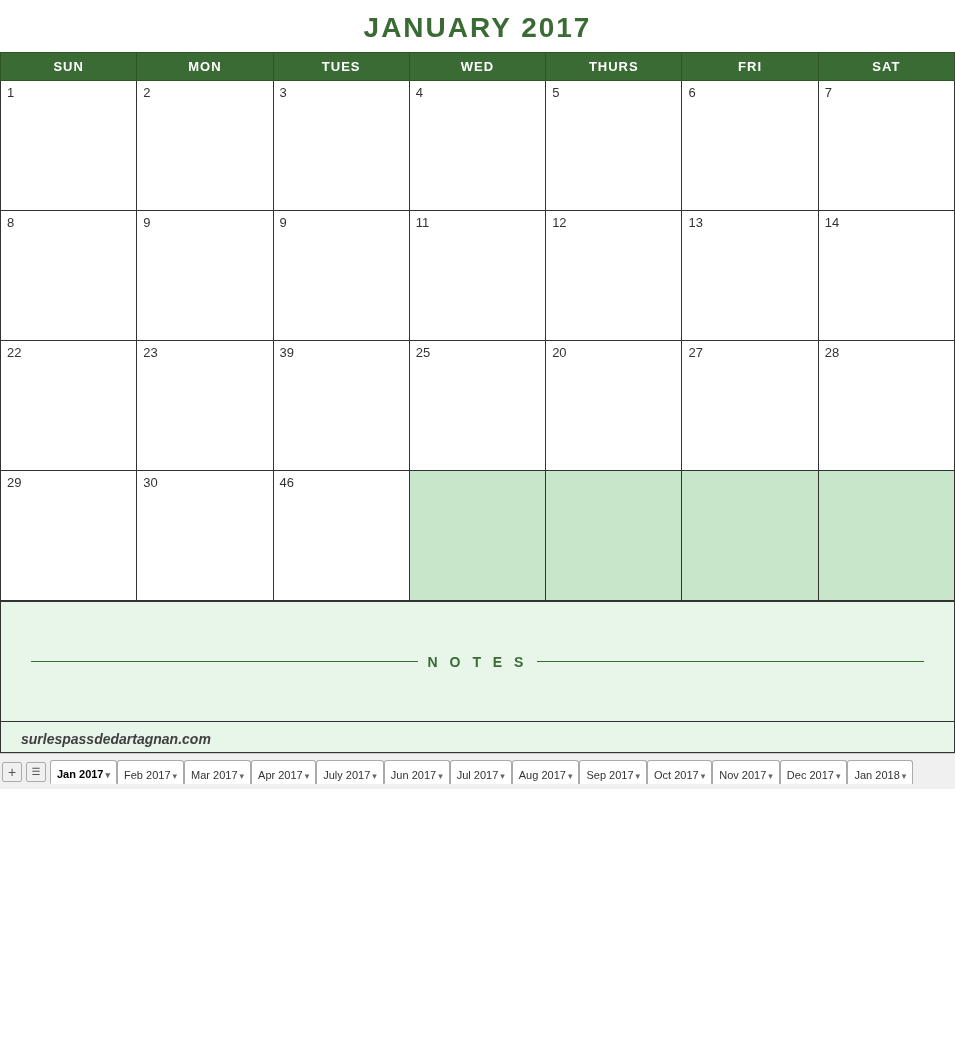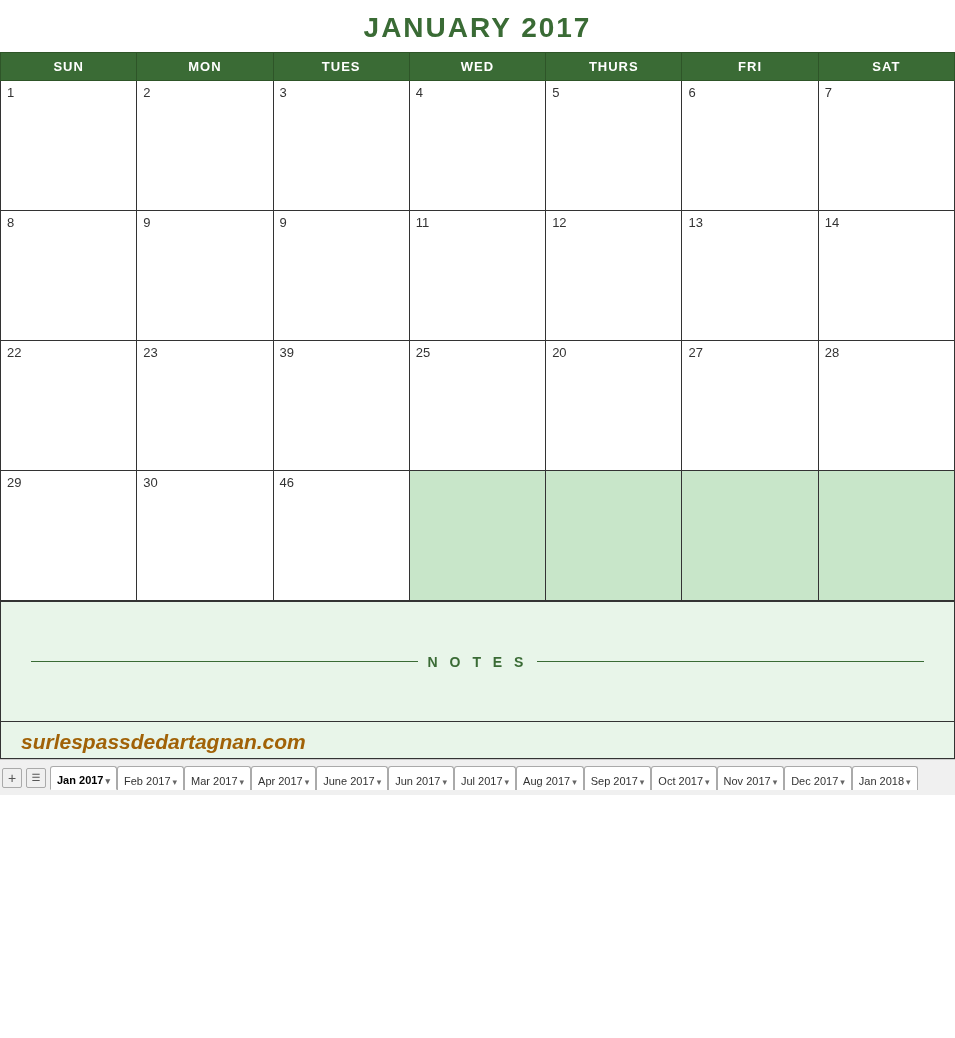--- a/index.html
+++ b/index.html
@@ -92,22 +92,22 @@
     #watermark {
       position: relative;
       padding: 8px 20px 4px 20px;
       background: #e8f5e9;
       border-left: 1px solid #333;
       border-right: 1px solid #333;
       border-bottom: 1px solid #333;
     }
 
     #watermark-text {
-      font-size: 21px;
-      color: #a16207;
+      font-size: 14px;
+      color: #404040;
       font-style: italic;
       font-weight: bold;
     }
 
     #bottom-tabs {
       width: 955px;
       background: #f0f0f0;
       border-top: 1px solid #ccc;
       display: flex;
       align-items: center;
@@ -322,21 +322,21 @@
     </div>
     <div class="sheet-tab">
       <span>Mar 2017</span>
       <span class="tab-arrow">▾</span>
     </div>
     <div class="sheet-tab">
       <span>Apr 2017</span>
       <span class="tab-arrow">▾</span>
     </div>
     <div class="sheet-tab">
-      <span>June 2017</span>
+      <span>July 2017</span>
       <span class="tab-arrow">▾</span>
     </div>
     <div class="sheet-tab">
       <span>Jun 2017</span>
       <span class="tab-arrow">▾</span>
     </div>
     <div class="sheet-tab">
       <span>Jul 2017</span>
       <span class="tab-arrow">▾</span>
     </div>

